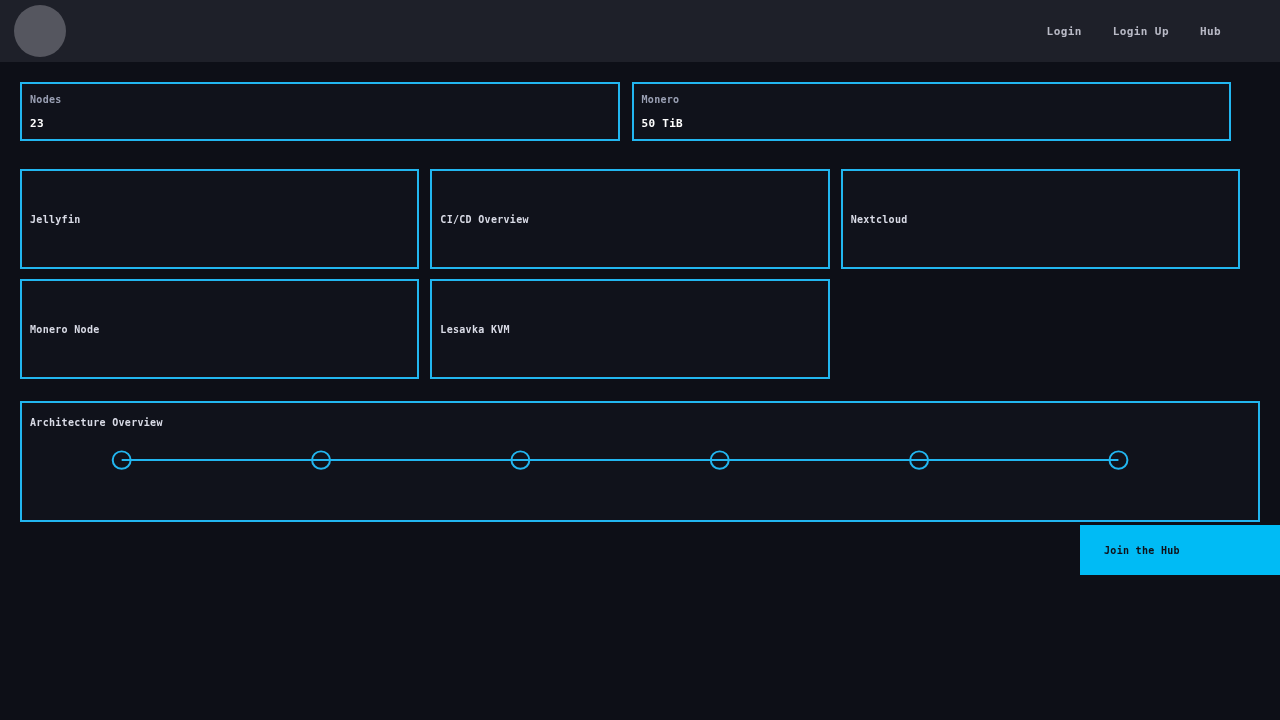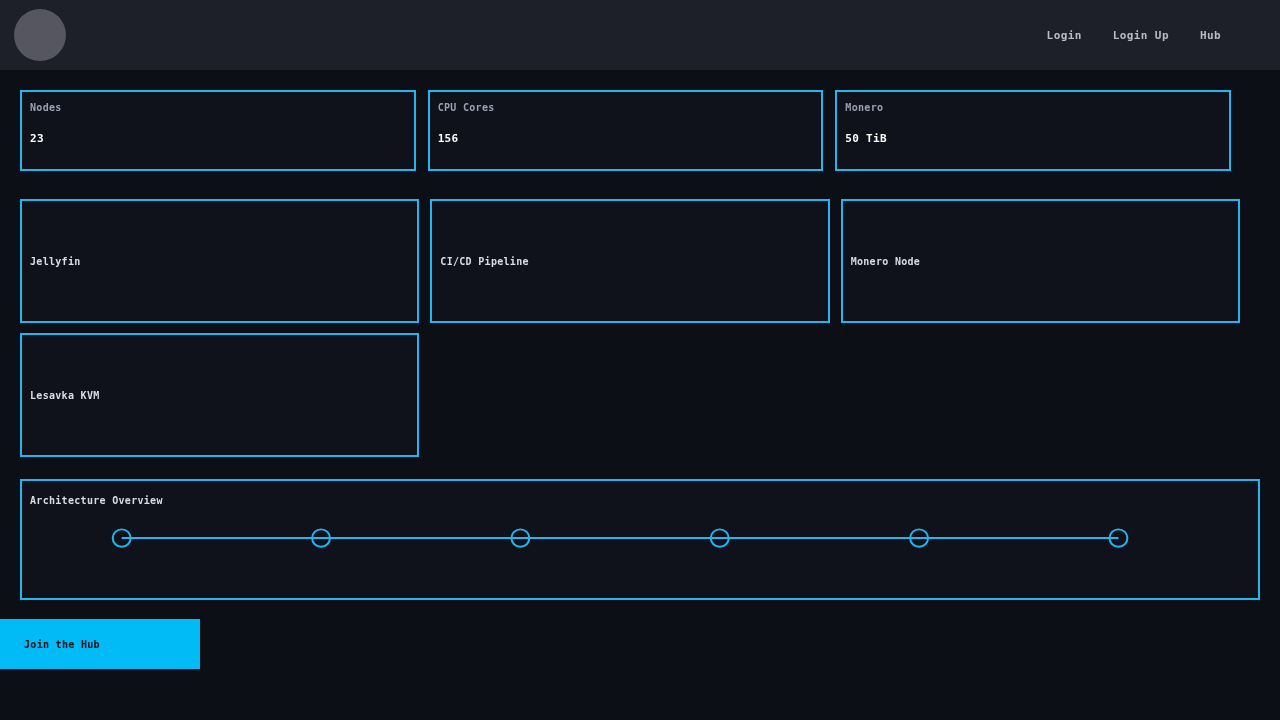--- a/index.html
+++ b/index.html
@@ -5,21 +5,21 @@
   * { margin:0; padding:0; box-sizing:border-box; }
   html, body {
     width:1280px; height:720px;
     background:#0d0f17;
     font-family:"DejaVu Sans Mono", "Liberation Mono", monospace;
     overflow:hidden;
   }
 
   
   .header {
-    height:70px; width:100%;
+    height:62px; width:100%;
     background:#1e2029;
     display:flex; align-items:center; justify-content:space-between;
     padding:0 16px 0 14px;
   }
   .avatar {
     width:52px; height:52px; border-radius:50%;
     background:#55565f;
   }
   .nav { display:flex; align-items:center; gap:31px; padding-right:43px; }
   .nav-link {
@@ -32,41 +32,41 @@
     border:2px solid #22b6f0;
     background:#10121b;
   }
 
   
   .stats-row {
     display:flex; gap:12px;
     padding:20px 49px 0 20px;
   }
   .stat-card {
-    flex:1; height:81px;
+    flex:1; height:59px;
     padding:10px 0 0 8px;
     display:flex; flex-direction:column;
   }
   .stat-label {
     color:#9aa0b4; font-size:10px; font-weight:bold; letter-spacing:.3px;
   }
   .stat-value {
     color:#ffffff; font-size:11px; font-weight:bold; letter-spacing:.3px;
-    margin-top:19px;
+    margin-top:12px;
   }
 
   
   .services-grid {
     display:grid;
     grid-template-columns:repeat(3, 1fr);
     gap:10px 11px;
     padding:28px 40px 0 20px;
   }
   .service-card {
-    height:124px;
+    height:100px;
     display:flex; align-items:center;
     padding-left:8px;
   }
   .service-name {
     color:#d9dbe6; font-size:10px; font-weight:bold; letter-spacing:.3px;
   }
 
   
   .arch-wrap { padding:22px 20px 0 20px; }
   .arch-card {
@@ -77,22 +77,22 @@
   .arch-title {
     color:#d9dbe6; font-size:10px; font-weight:bold; letter-spacing:.3px;
   }
   .arch-diagram {
     position:absolute; left:0; top:0; width:100%; height:100%;
     pointer-events:none;
   }
 
   
   .cta-wrap {
-    display:flex; justify-content:flex-start;
-    padding-top:19px;
+    display:flex; justify-content:flex-end;
+    padding-top:3px;
   }
   .cta-button {
     width:200px; height:50px;
     background:#00bbf5; border:none;
     display:flex; align-items:center;
     padding-left:24px;
     color:#101219; font-size:10px; font-weight:bold; letter-spacing:.3px;
     font-family:inherit; cursor:pointer;
   }
 </style>
@@ -107,35 +107,34 @@
     <a class="nav-link" href="#">Hub</a>
   </nav>
 </div>
 
 <div class="stats-row">
   <div class="card stat-card">
     <span class="stat-label">Nodes</span>
     <span class="stat-value">23</span>
   </div>
   <div class="card stat-card">
-    <span class="stat-label">CPU Cores</span>
-    <span class="stat-value">156</span>
-  </div>
-  <div class="card stat-card">
     <span class="stat-label">Monero</span>
     <span class="stat-value">50 TiB</span>
   </div>
 </div>
 
 <div class="services-grid">
   <div class="card service-card">
     <span class="service-name">Jellyfin</span>
   </div>
   <div class="card service-card">
-    <span class="service-name">CI/CD Pipeline</span>
+    <span class="service-name">CI/CD Overview</span>
+  </div>
+  <div class="card service-card">
+    <span class="service-name">Nextcloud</span>
   </div>
   <div class="card service-card">
     <span class="service-name">Monero Node</span>
   </div>
   <div class="card service-card">
     <span class="service-name">Lesavka KVM</span>
   </div>
 </div>
 
 <div class="arch-wrap">

